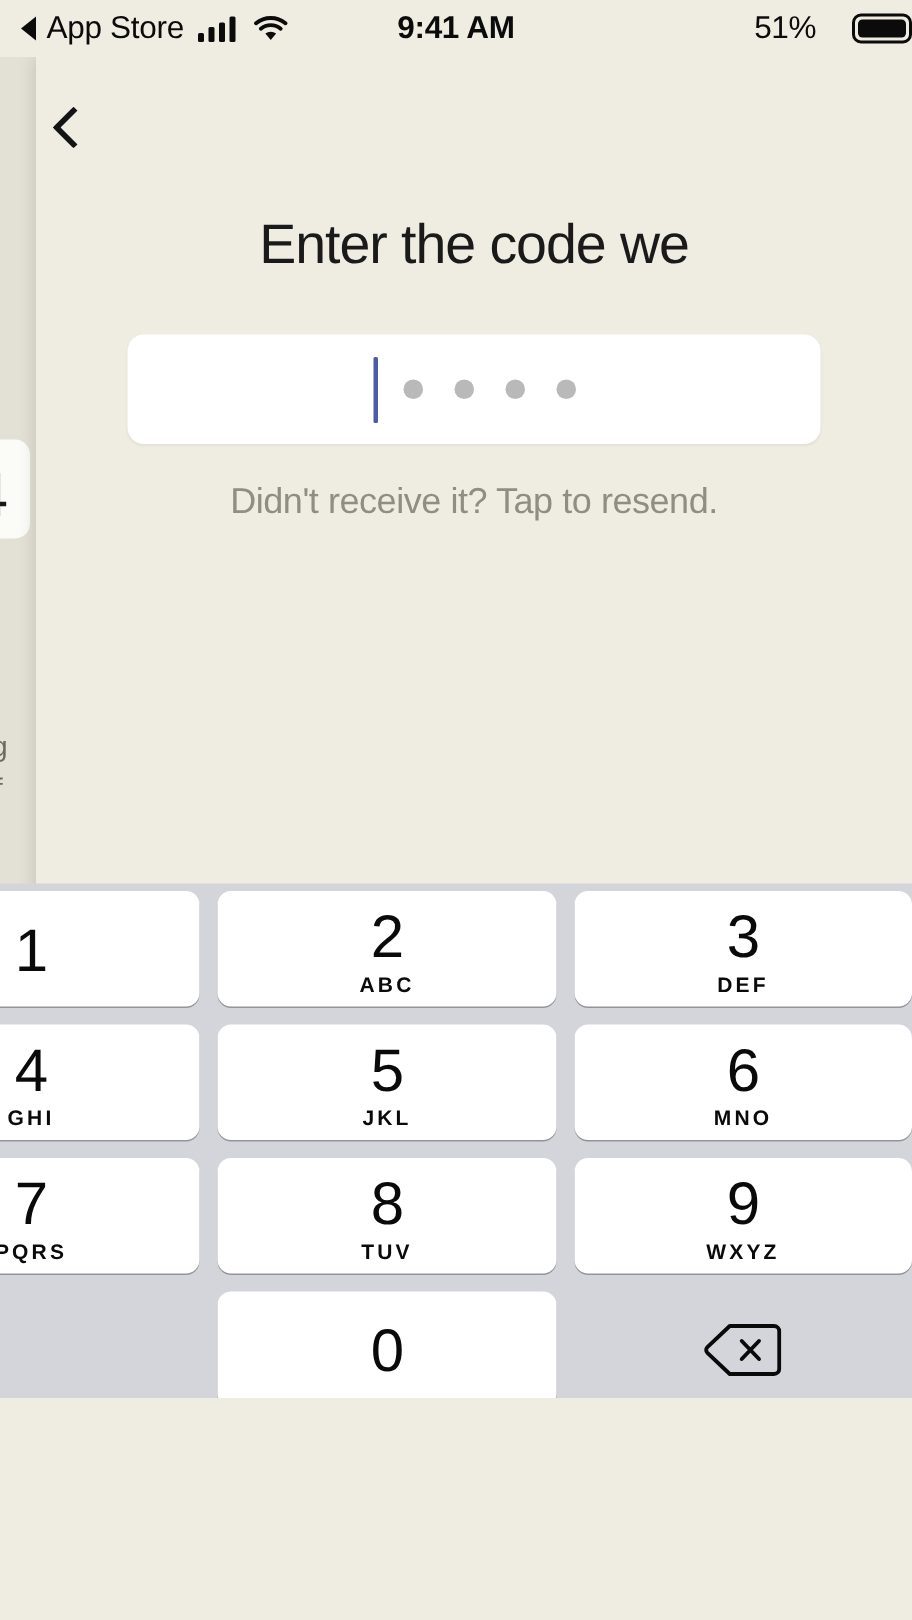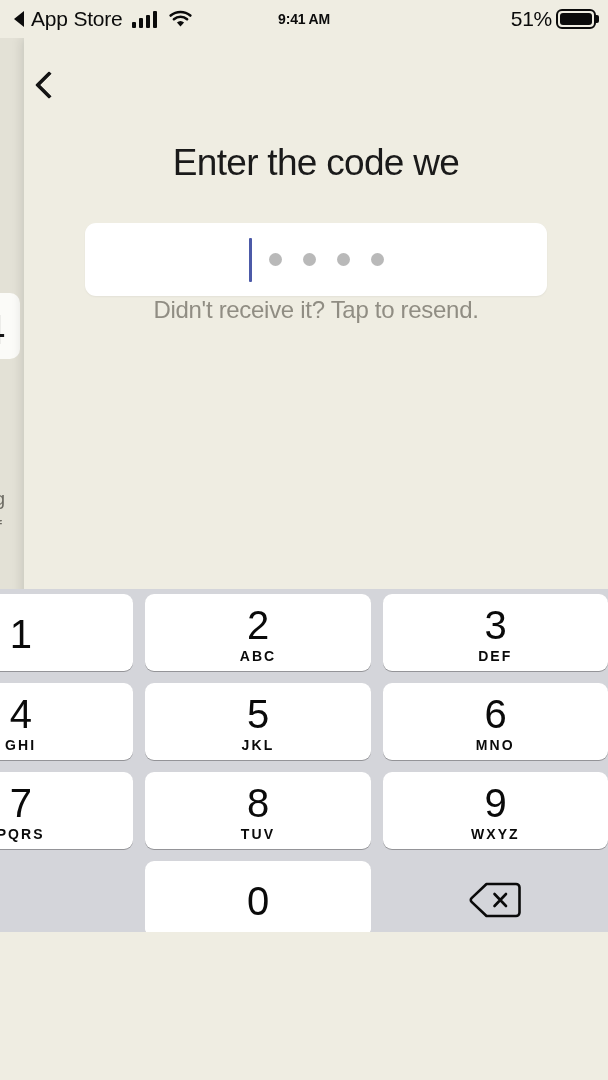--- a/index.html
+++ b/index.html
@@ -31,26 +31,26 @@
   .sb-carrier { font-size:21px; letter-spacing:-0.2px; }
   .sb-signal { display:flex; align-items:flex-end; gap:2.5px; height:17px; margin-left:2px; }
   .sb-signal i { display:block; width:4.5px; background:#0B0B0B; border-radius:1px; }
   .sb-signal i:nth-child(1){ height:6px; }
   .sb-signal i:nth-child(2){ height:9.5px; }
   .sb-signal i:nth-child(3){ height:13px; }
   .sb-signal i:nth-child(4){ height:17px; }
   .sb-wifi { margin-left:5px; display:flex; align-items:center; }
   .sb-time {
     position:absolute; left:0; right:0; text-align:center;
-    font-size:14px; font-weight:600; letter-spacing:-0.2px;
+    font-size:21px; font-weight:600; letter-spacing:-0.2px;
     pointer-events:none;
   }
   .sb-right {
-    margin-left:auto; display:flex; align-items:center; gap:4px;
-    padding-right:12px;
+    margin-left:auto; display:flex; align-items:center; gap:24px;
+    padding-right:0;
   }
   .sb-batt-pct { font-size:21px; letter-spacing:-0.3px; }
   .sb-batt {
     position:relative; width:40px; height:20px;
     border:2.2px solid #0B0B0B; border-radius:6px;
     display:flex; align-items:center; padding:2px;
   }
   .sb-batt-fill { height:100%; width:100%; background:#0B0B0B; border-radius:3px; }
   .sb-batt-nub {
     position:absolute; right:-5px; top:50%; transform:translateY(-50%);
@@ -127,20 +127,21 @@
   .caret {
     width:3px; height:44px;
     background:#4C5AA8;
     border-radius:1px;
     margin-right:17px;
   }
   .dots { display:flex; gap:21px; align-items:center; }
   .dot { width:13px; height:13px; border-radius:50%; background:#B9B9B9; }
 
   .resend {
+    margin-top:25px;
     text-align:center;
     font-size:24px;
     color:#908D83;
     letter-spacing:-0.3px;
   }
 
   .next-wrap { margin-top:98px; display:flex; justify-content:center; }
   .next-btn {
     width:325px; height:84px;
     background:#B4BCC7;

